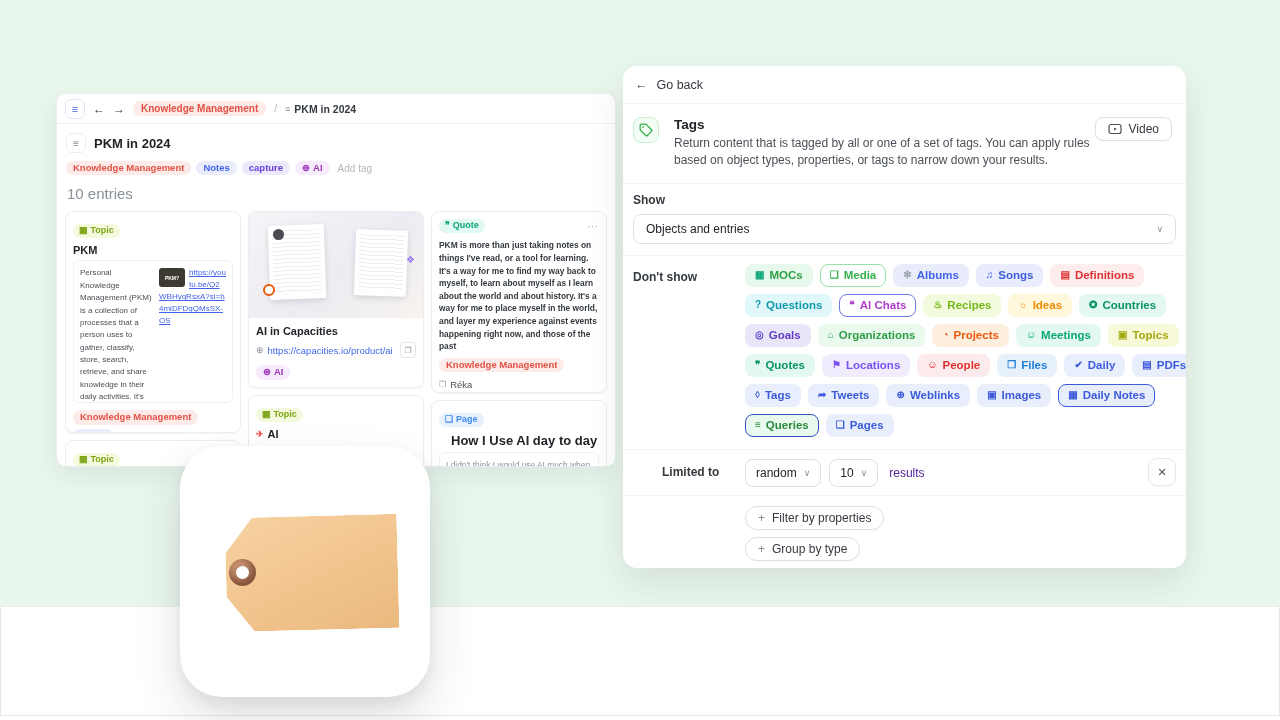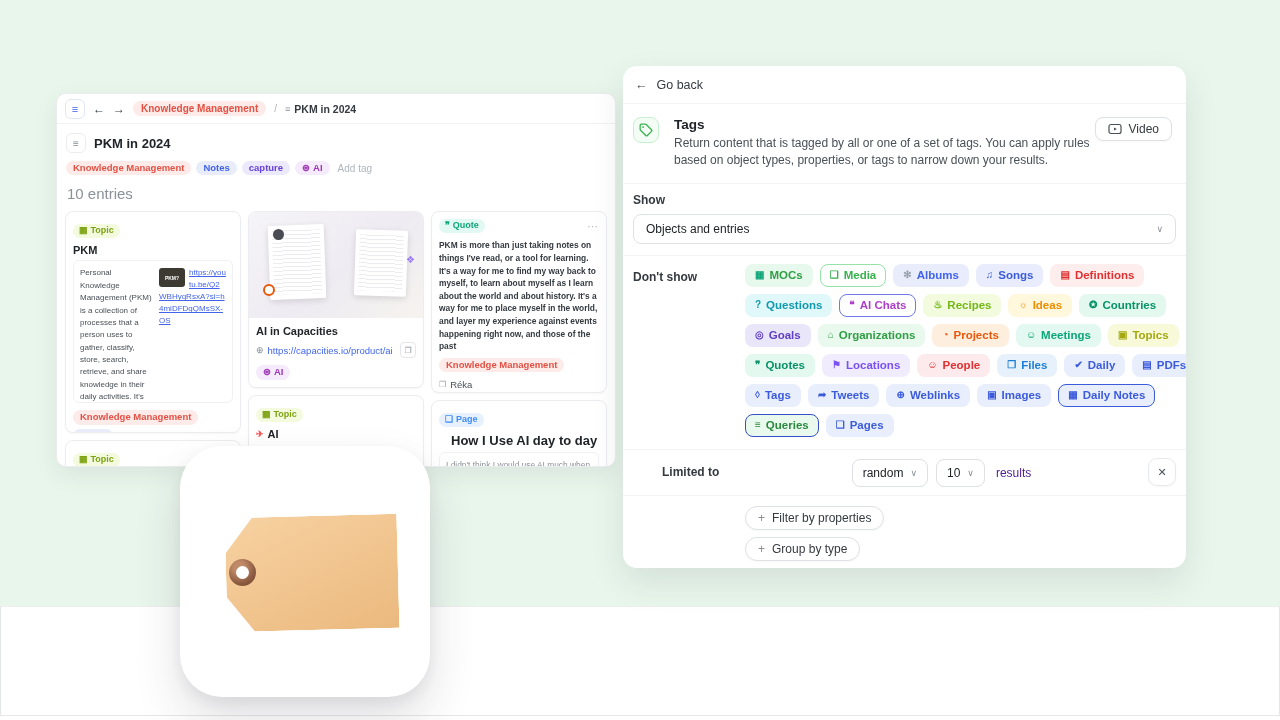--- a/index.html
+++ b/index.html
@@ -116,21 +116,21 @@
   .chips { display:flex; flex-direction:column; gap:7px; flex:1; }
   .chip-row { display:flex; gap:7px; }
   .chip { display:inline-flex; gap:5px; align-items:center; height:23px; padding:0 9px; border-radius:8px;
     font-size:11.5px; font-weight:600; border:1px solid transparent; cursor:pointer; font-family:inherit;
     line-height:1; white-space:nowrap; }
   .chip .ci { font-size:10px; }
   .xbtn { width:28px; height:28px; border:1px solid #e7eaed; border-radius:9px; display:flex;
     align-items:center; justify-content:center; color:#495057; font-size:11px; margin-left:10px;
     flex:none; align-self:flex-start; background:#fff; box-shadow:0 1px 2px rgba(0,0,0,.04);
     cursor:pointer; font-family:inherit; }
-  .limited-controls { display:flex; align-items:center; gap:8px; flex:1; padding-top:1px;justify-content:center; }
+  .limited-controls { display:flex; align-items:center; gap:8px; flex:1; padding-top:1px; }
   .mini-select { height:28px; border:1px solid #dde0e4; border-radius:8px; display:flex; gap:7px;
     align-items:center; padding:0 10px; font-size:12px; color:#212529; background:#fff; cursor:pointer; }
   .results { font-size:12px; color:#4c1d95; margin-left:3px; }
   .p-actions { padding:10px 10px 13px 122px; display:flex; flex-direction:column; gap:7px; align-items:flex-start; }
   .pill { display:flex; gap:7px; align-items:center; border:1px solid #dde0e4; border-radius:999px;
     padding:4px 12px; font-size:12px; color:#343a40; background:#fff;
     box-shadow:0 1px 2px rgba(0,0,0,.03); cursor:pointer; font-family:inherit; }
   .plus { color:#868e96; font-size:12px; }
 </style>
 </head>

